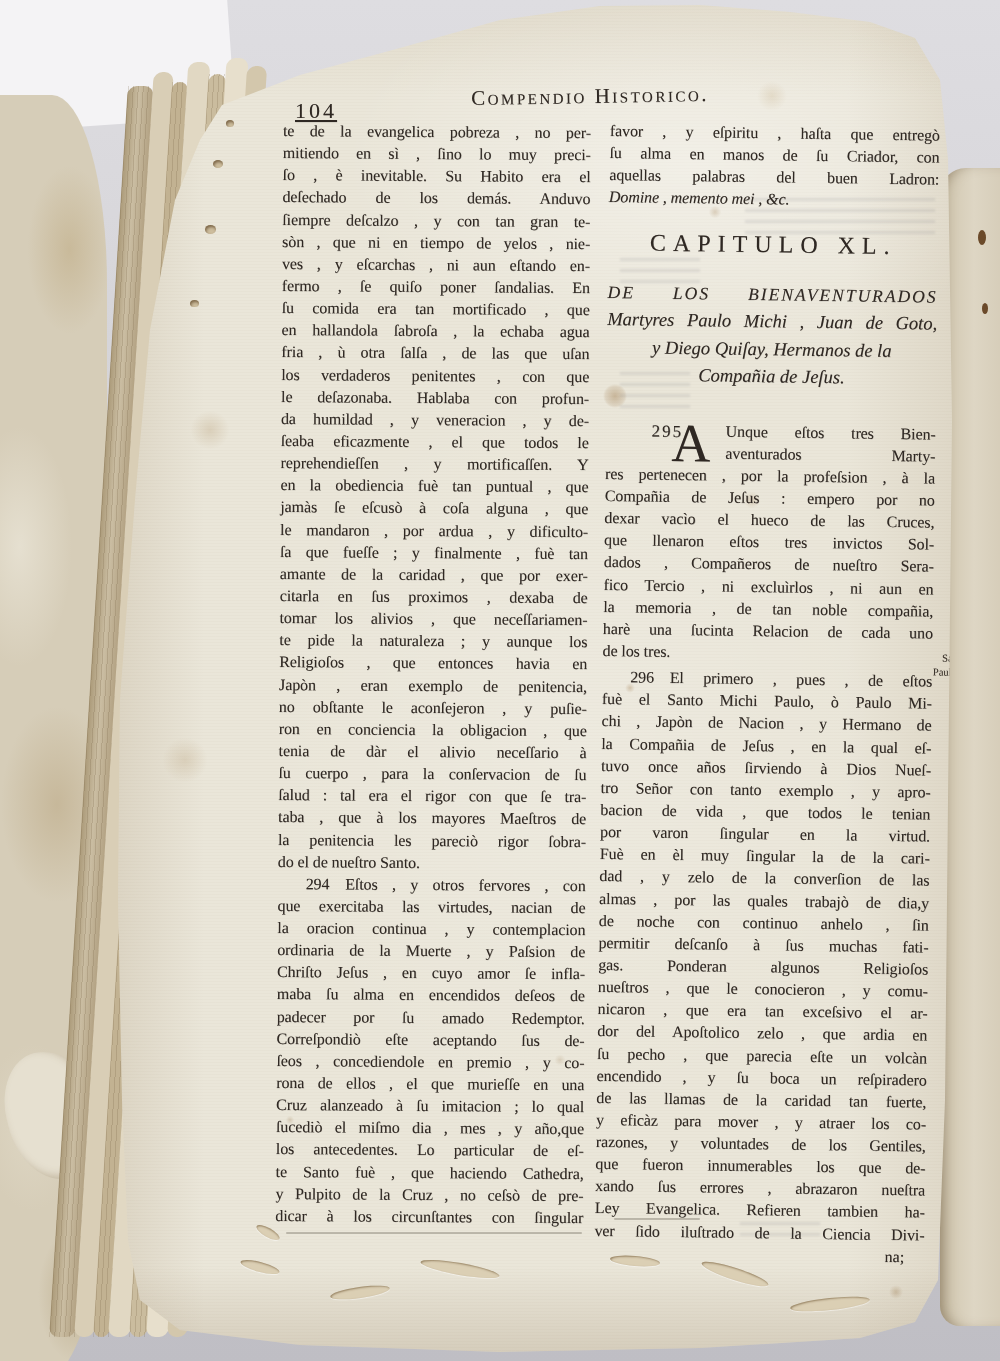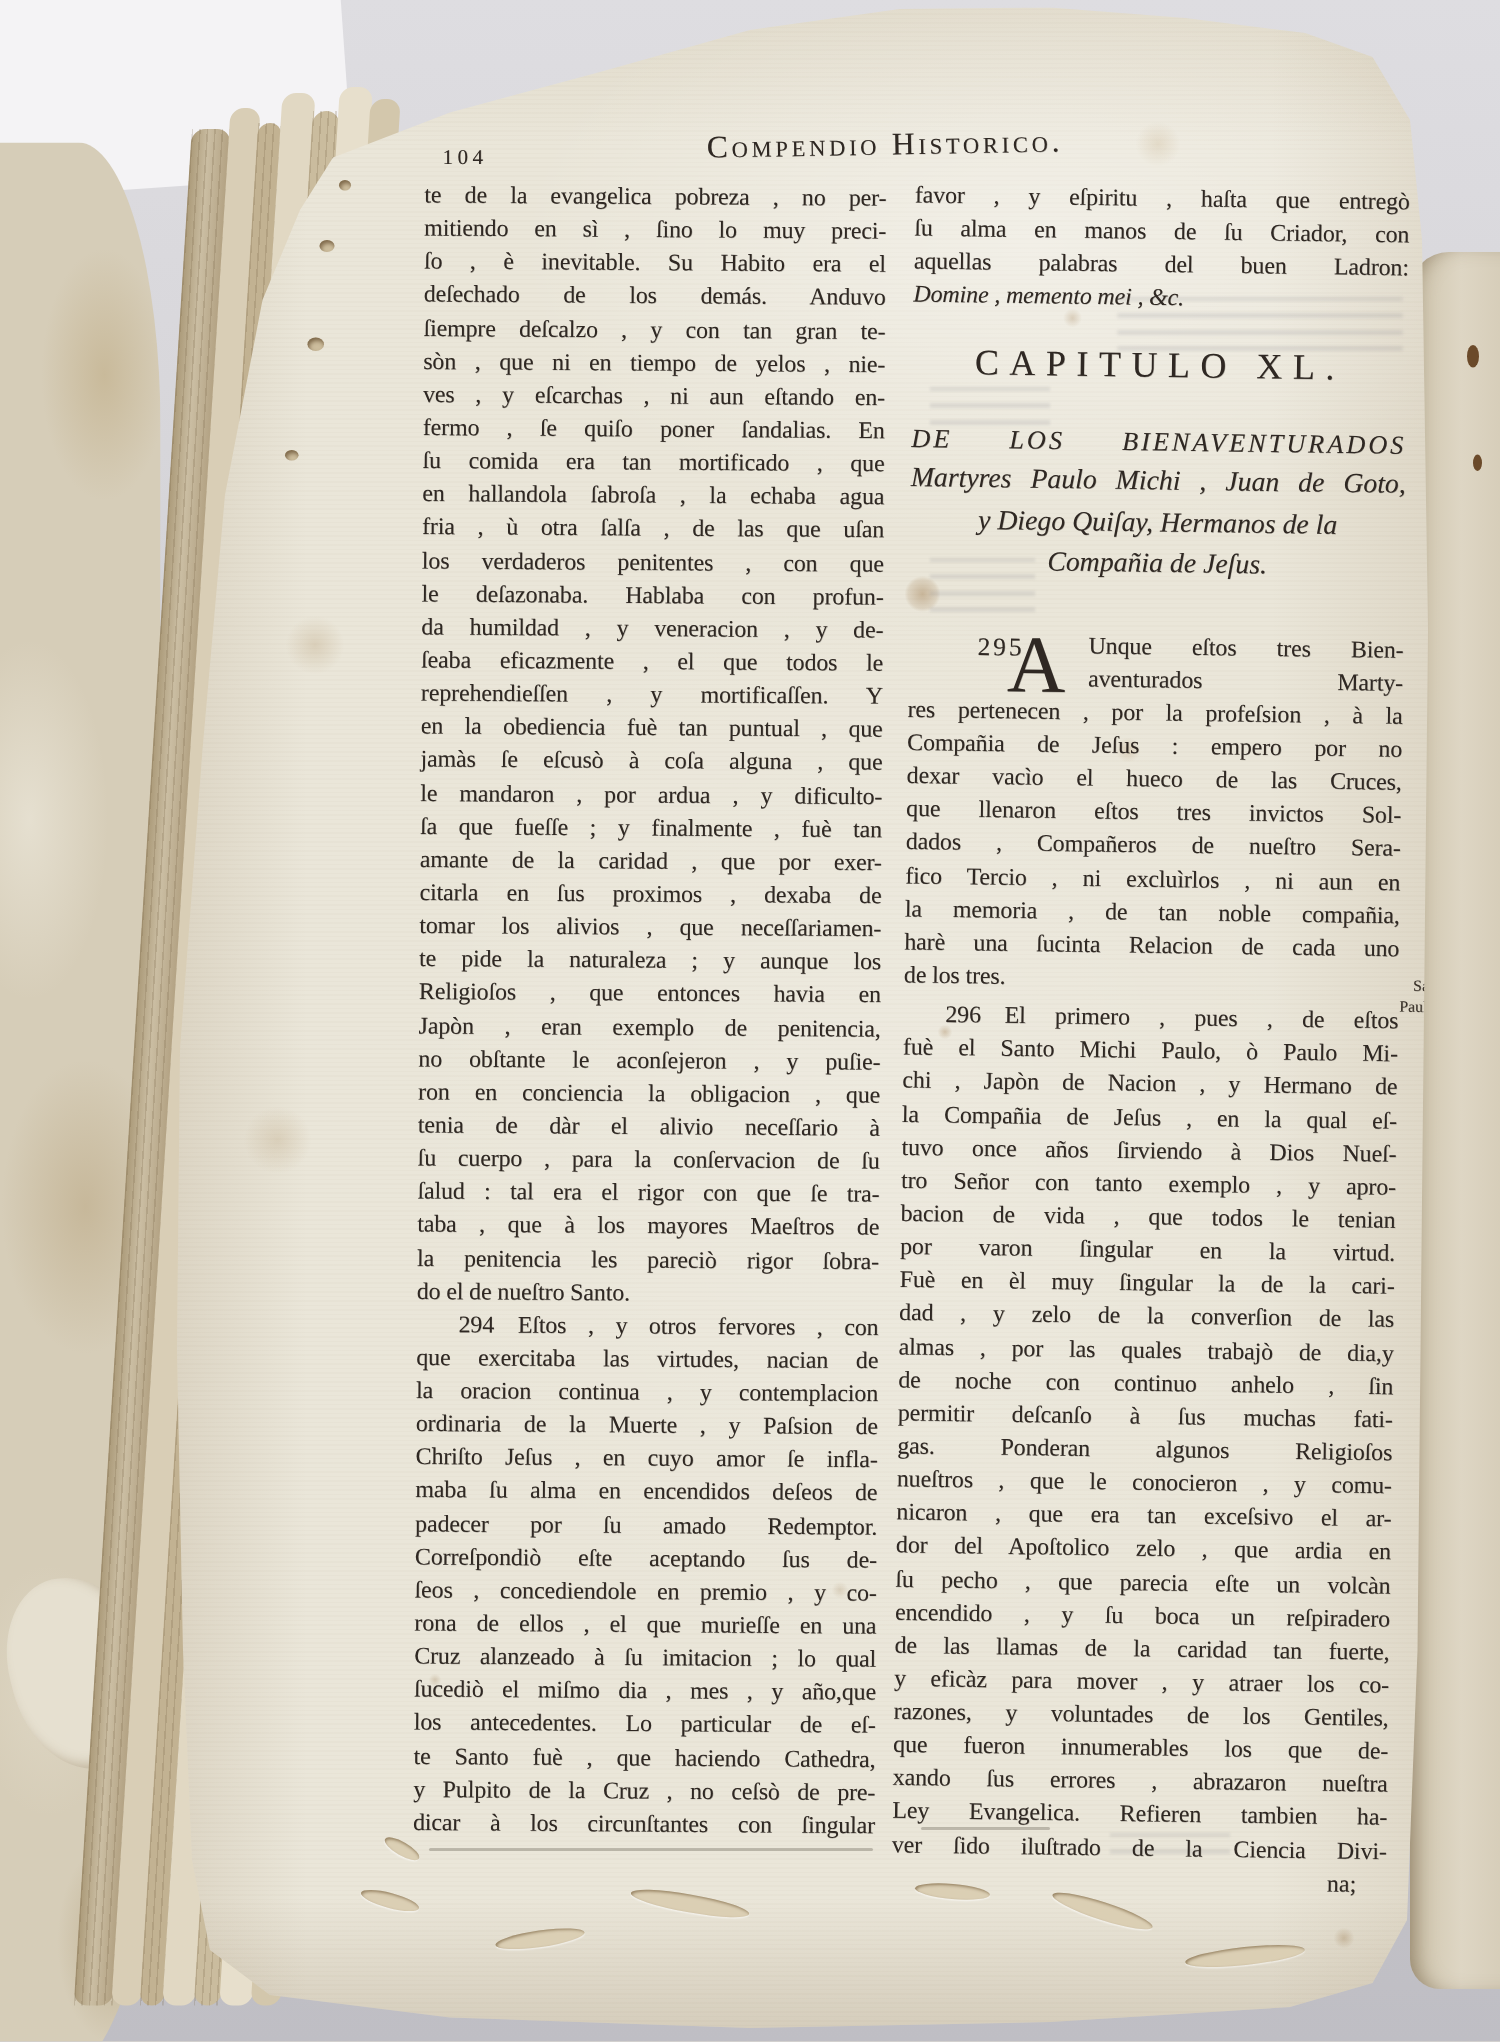--- a/index.html
+++ b/index.html
@@ -83,21 +83,21 @@
     box-shadow:inset 1px 1px 2px rgba(110,85,50,.6), 0 1px 1px rgba(255,255,255,.5); }
 
   .ghost { position:absolute; pointer-events:none; filter:blur(1px);
     background:repeating-linear-gradient(180deg, rgba(100,100,115,.13) 0 3px, transparent 3px 11px); }
   .smudge { position:absolute; height:2px; background:rgba(70,60,50,.28); border-radius:2px; }
 
   
   .content { position:absolute; inset:0; color:#2f2823;
     text-shadow:0.3px 0.3px 0 rgba(47,40,35,.35); }
 
-  .pagenum { position:absolute; left:205px; top:98px; font-size:14px; letter-spacing:3px; }
+  .pagenum { position:absolute; left:205px; top:98px; font-size:22px; letter-spacing:3px;text-decoration:underline; }
   .header { position:absolute; left:340px; top:84px; width:320px; text-align:center;
     font-variant:small-caps; font-size:21px; letter-spacing:2.5px; transform:rotate(-1deg); }
 
   .col { position:absolute; top:120px; }
   .col-left  { left:193px; width:308px; transform:rotate(0.4deg); transform-origin:top left; }
   .col-right { left:520px; width:330px; transform:rotate(0.8deg); transform-origin:top left; }
 
   .lines > div { font-size:16px; line-height:22.15px; height:22.15px;
     white-space:nowrap; text-align:justify; text-align-last:justify; letter-spacing:-0.1px; }
   .lines > div.last { text-align-last:left; }

